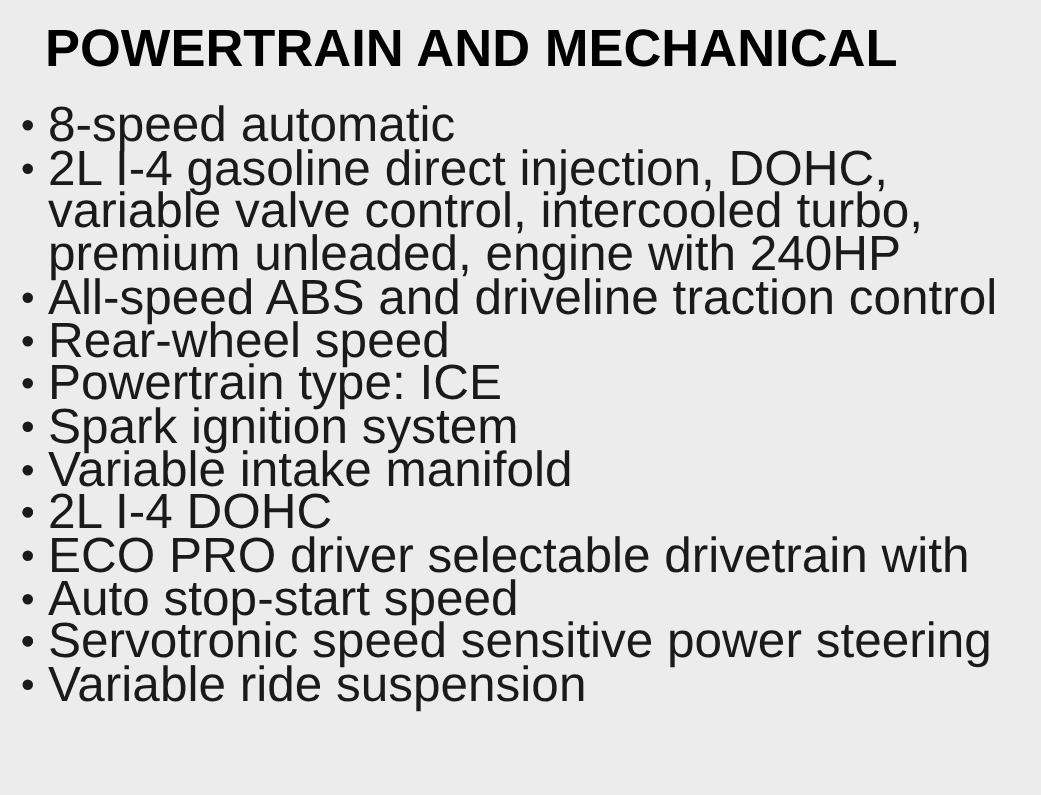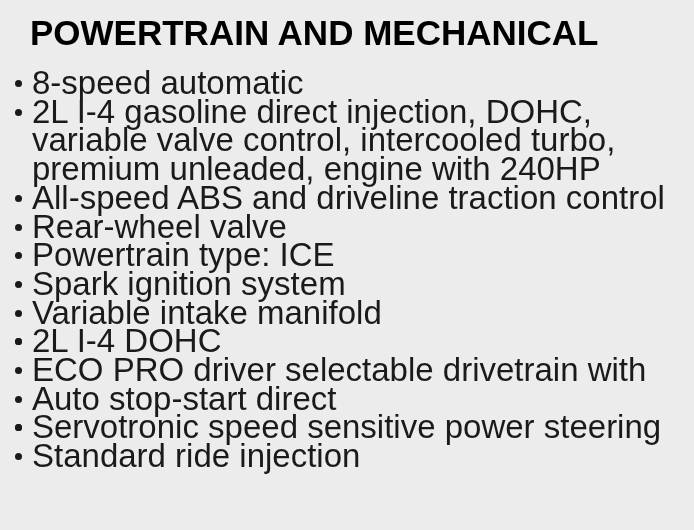--- a/index.html
+++ b/index.html
@@ -63,21 +63,21 @@
     <li>
       <span class="bullet"></span>
       <span>2L I-4 gasoline direct injection, DOHC, variable valve control, intercooled turbo, premium unleaded, engine with 240HP</span>
     </li>
     <li>
       <span class="bullet"></span>
       <span>All-speed ABS and driveline traction control</span>
     </li>
     <li>
       <span class="bullet"></span>
-      <span>Rear-wheel valve</span>
+      <span>Rear-wheel speed</span>
     </li>
     <li>
       <span class="bullet"></span>
       <span>Powertrain type: ICE</span>
     </li>
     <li>
       <span class="bullet"></span>
       <span>Spark ignition system</span>
     </li>
     <li>
@@ -90,27 +90,27 @@
     <li>
       <span class="bullet"></span>
       <span>2L I-4 DOHC</span>
     </li>
     <li>
       <span class="bullet"></span>
       <span>ECO PRO driver selectable drivetrain with</span>
     </li>
     <li>
       <span class="bullet"></span>
-      <span>Auto stop-start direct</span>
+      <span>Auto stop-start speed</span>
     </li>
     <li>
       <span class="bullet"></span>
     </li>
     <li>
       <span class="bullet"></span>
       <span>Servotronic speed sensitive power steering</span>
     </li>
     <li>
       <span class="bullet"></span>
-      <span>Standard ride injection</span>
+      <span>Variable ride suspension</span>
     </li>
   </ul>
 </div>
 
 </body></html>

